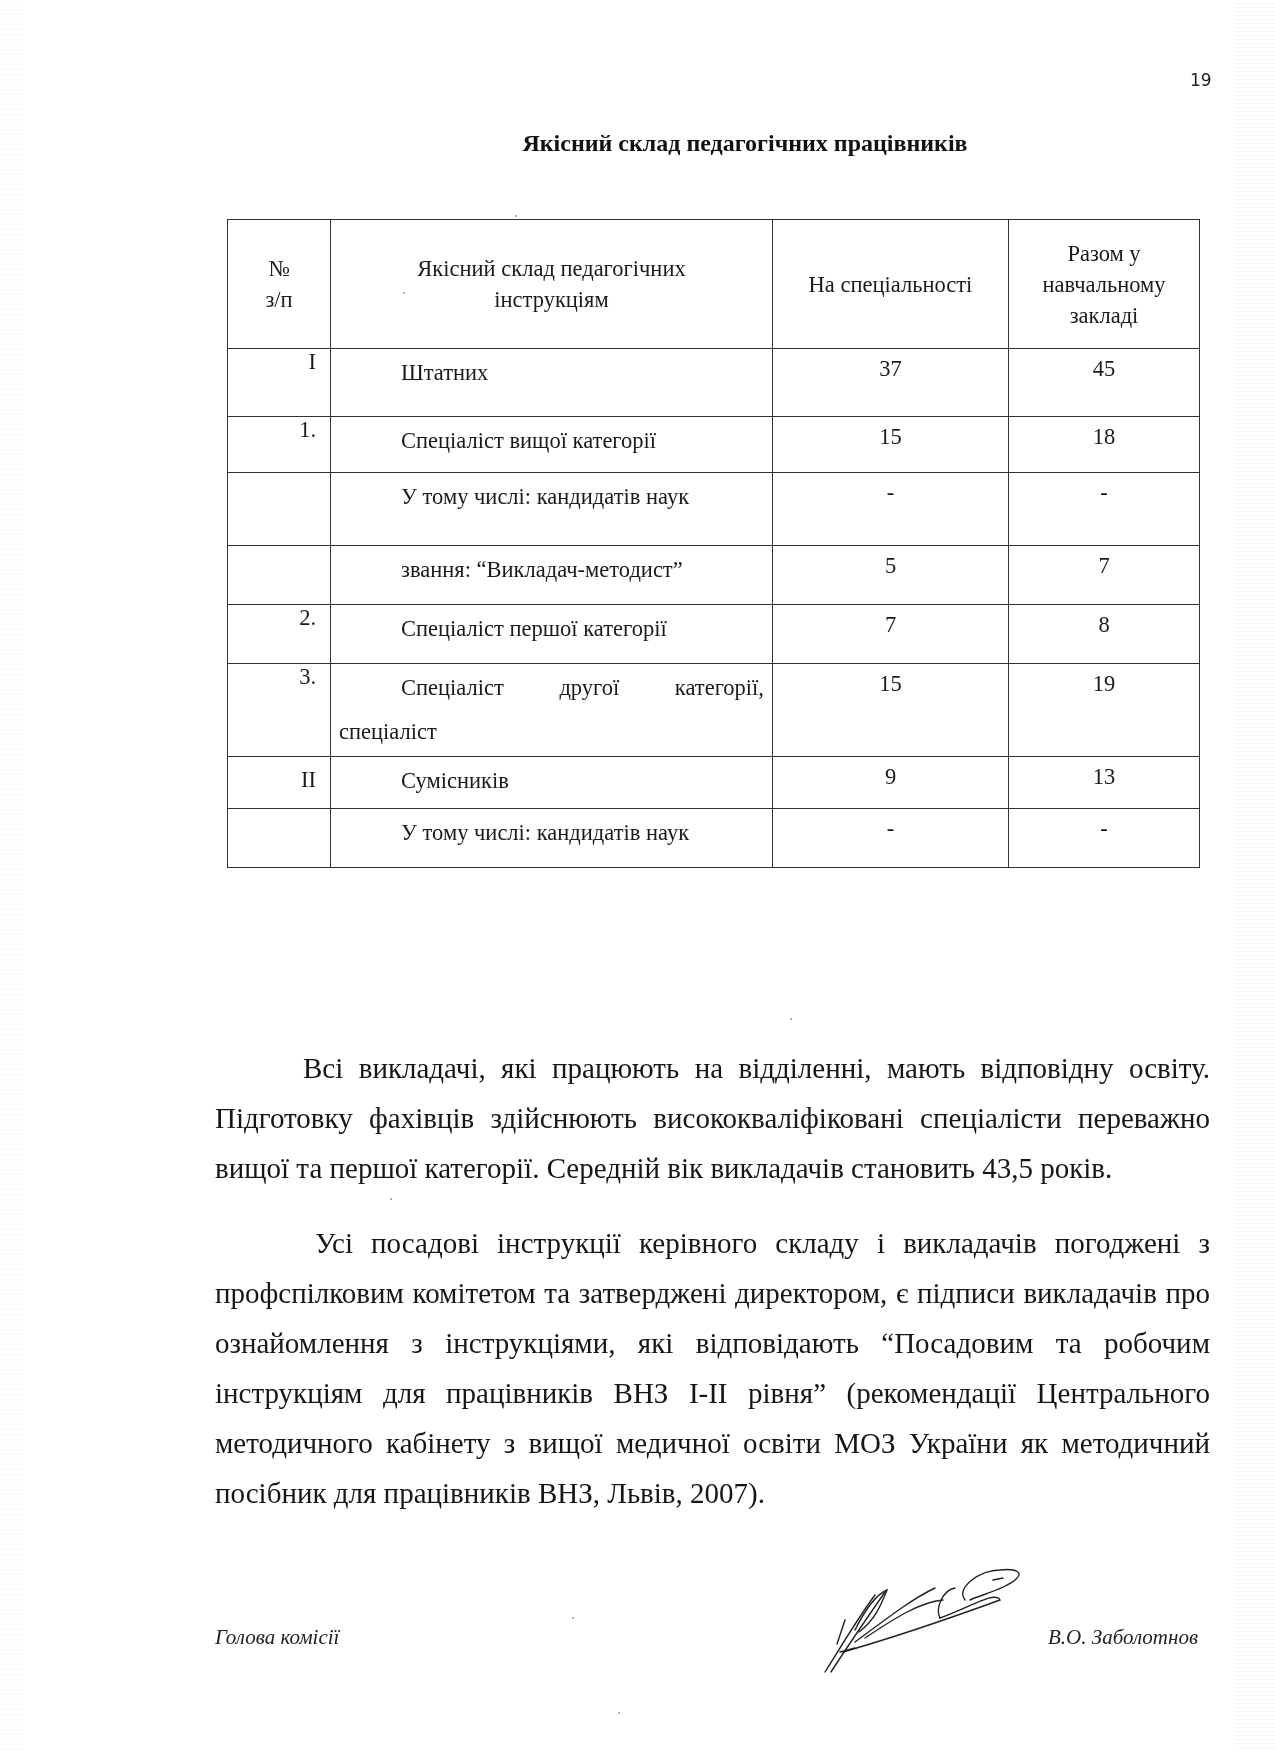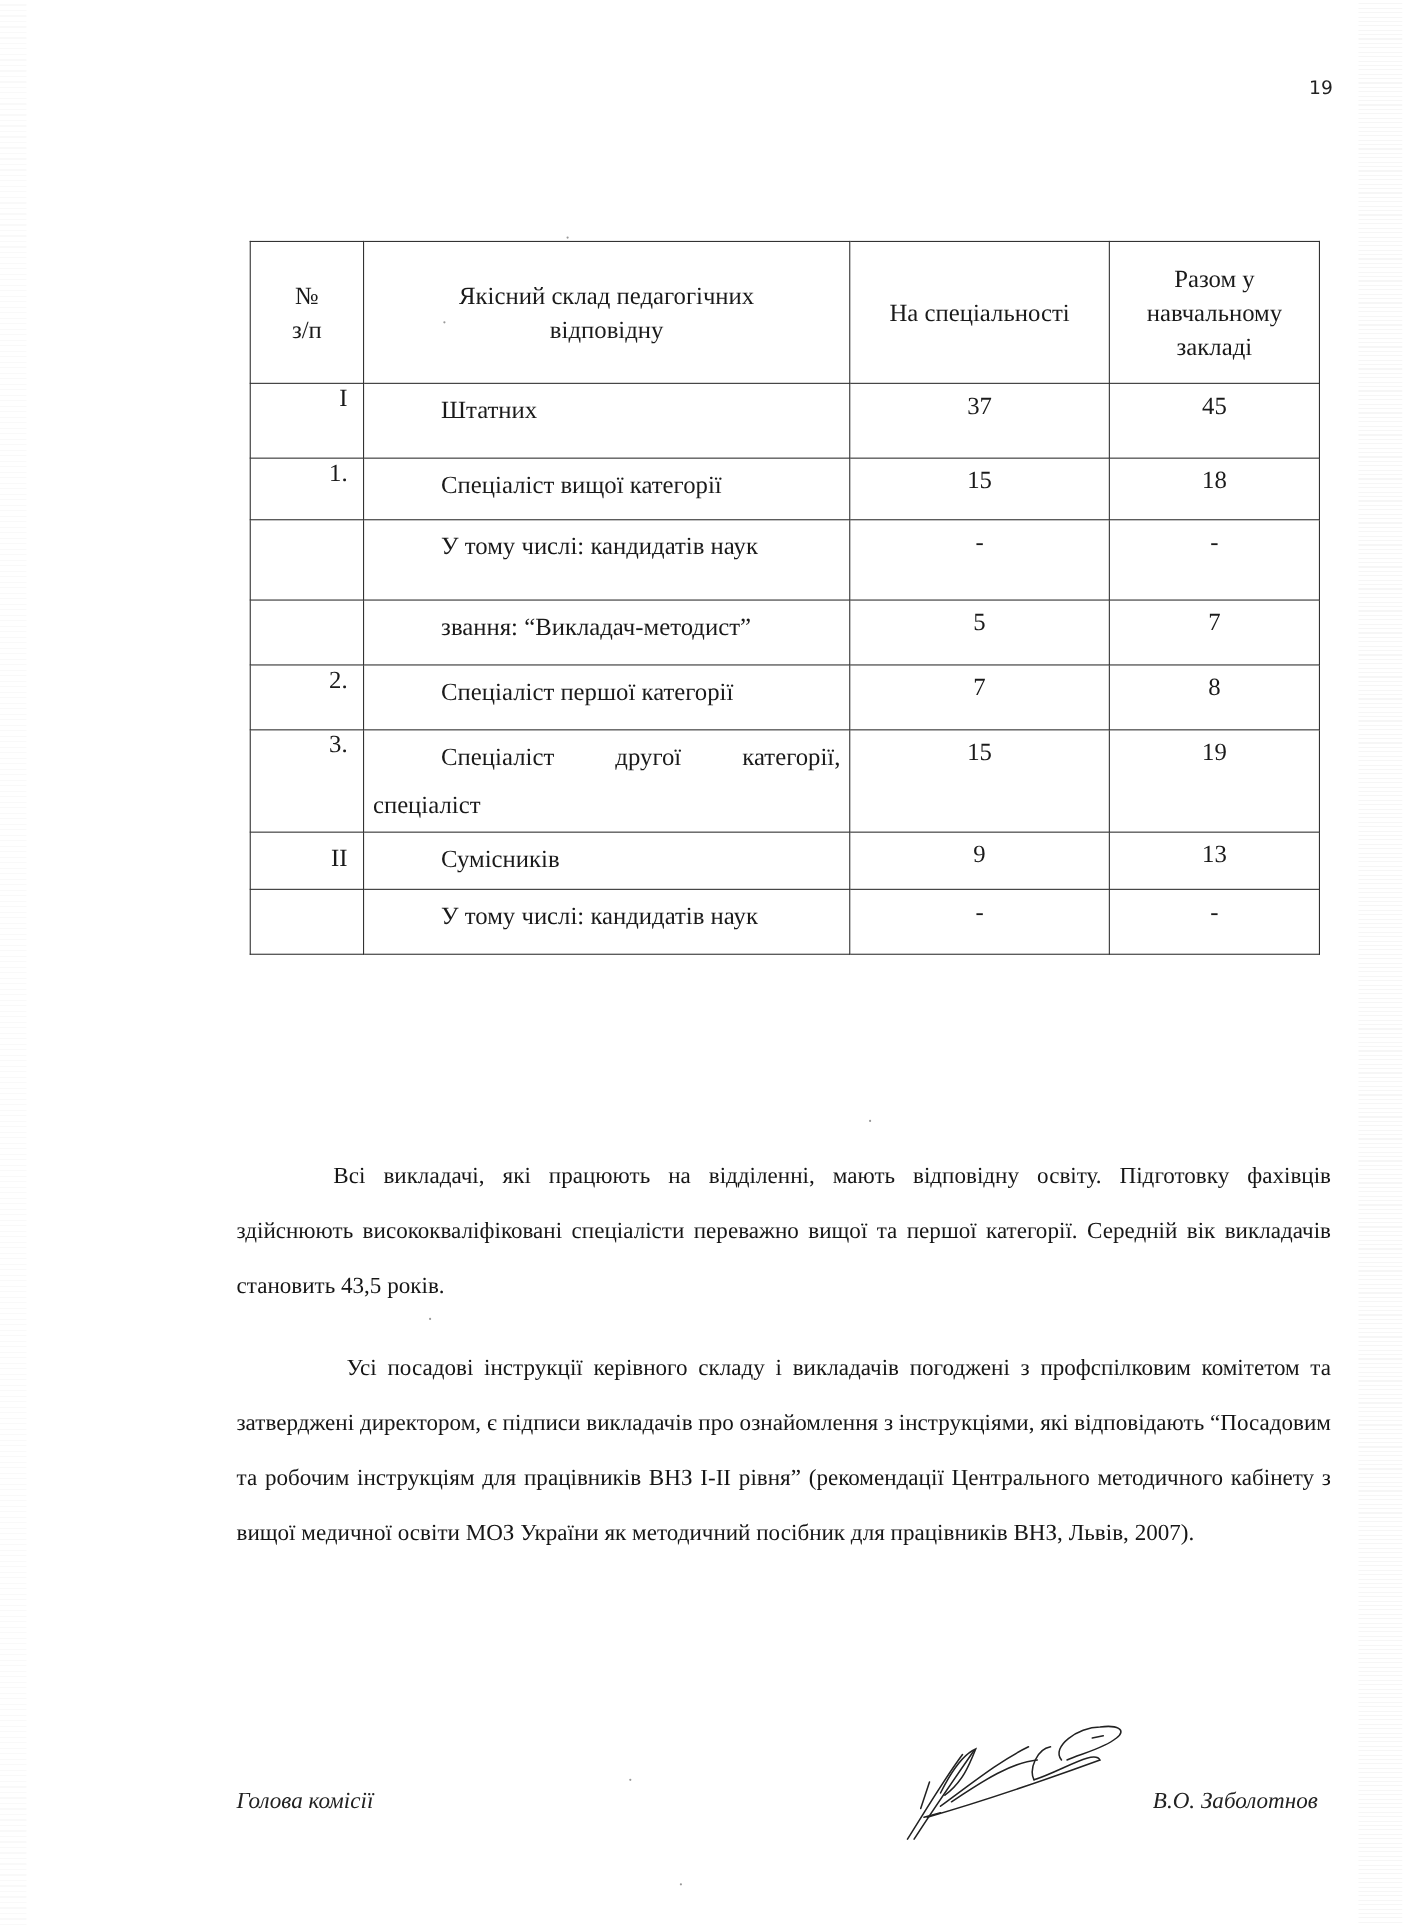--- a/index.html
+++ b/index.html
@@ -47,21 +47,21 @@
   td.lbl { padding-left: 70px !important; padding-top: 10px !important; line-height: 28px; }
   td.lbl.justify { padding-left: 0 !important; margin-left: 28px; }
   td.val { text-align: center; padding-top: 6px !important; line-height: 28px; margin-left: 13px; }
   .r-a { height: 68px; } .r-b { height: 56px; } .r-c { height: 73px; } .r-d { height: 59px; }
   .r-e { height: 93px; } .r-f { height: 52px; } .r-g { height: 59px; }
   .justline { display: flex; justify-content: space-between; padding-left: 70px; padding-right: 8px; }
   .secondline { padding-left: 8px; padding-top: 16px; }
 
   .para {
     position: absolute; left: 215px; width: 995px;
-    font-size: 21px; line-height: 50px; text-align: justify;
+    font-size: 29px; line-height: 50px; text-align: justify;
     text-indent: 88px; color: #161616;
   }
   .p1 { top: 1043px; }
   .p2 { top: 1218px; text-indent: 100px; }
 
   .sign-role {
     position: absolute; left: 215px; top: 1625px;
     font-style: italic; font-size: 21px; color: #222;
   }
   .sign-name {
@@ -75,38 +75,39 @@
 </style>
 </head>
 <body>
 
 <div class="scanedge-left"></div>
 <div class="scanedge"></div>
 
 <div class="page-number">19</div>
 
 <div class="title">
+  <div>Якісний склад педагогічних працівників</div>
 </div>
 
 <table class="staff">
   <colgroup>
       <col class="c1">
       <col class="c2">
       <col class="c3">
       <col class="c4">
     </colgroup>
   <thead>
     <tr>
       <th class="h1">
         <div>№</div>
         <div>з/п</div>
       </th>
       <th>
         <div>Якісний склад педагогічних</div>
-        <div>відповідну</div>
+        <div>інструкціям</div>
       </th>
       <th>
         <div>На спеціальності</div>
       </th>
       <th>
         <div>Разом у</div>
         <div>навчальному</div>
         <div>закладі</div>
       </th>
     </tr>

